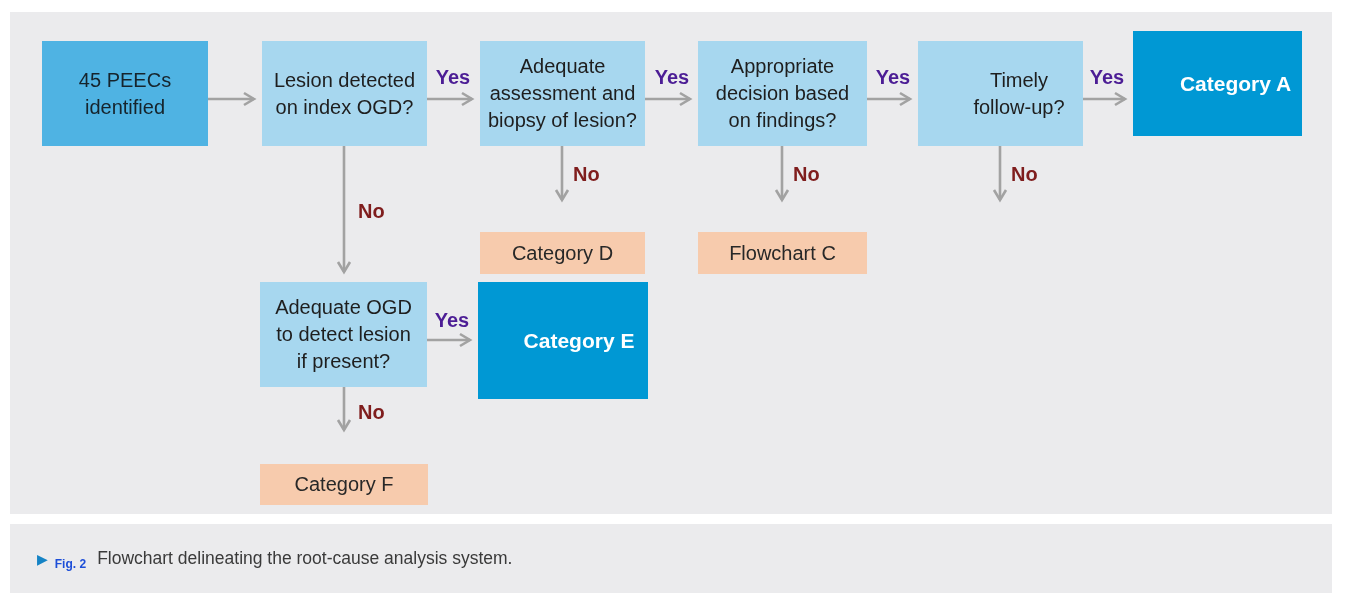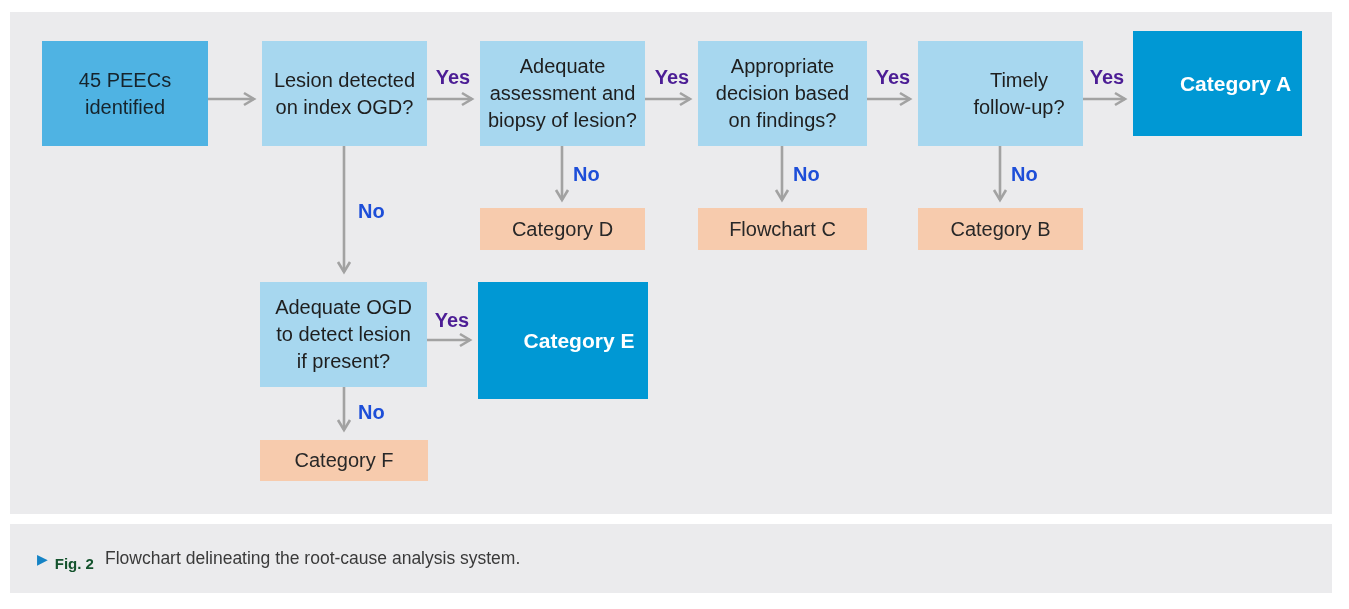--- a/index.html
+++ b/index.html
@@ -12,56 +12,56 @@
   #caption-panel { left: 10px; top: 524px; width: 1322px; height: 69px;
                    display: flex; align-items: center; padding-left: 27px; }
 
   
   .node { position: absolute; display: flex; align-items: center; justify-content: center;
           text-align: center; white-space: pre-line; font-size: 20px; line-height: 27px;
           color: #1e1e1e; }
   .node.start    { background: #4fb3e3; font-weight: normal; color: #16242c; }
   .node.question { background: #a7d7ef; }
   .node.strong   { background: #0098d4; color: #ffffff; font-weight: bold; font-size: 21px; }
-  .node.soft     { background: #f7cbad; color: #282828; }
+  .node.soft     { background: #f7cbad; color: #282828; margin-top: 24px; }
 
   #node-start      { left: 32px;   top: 29px;  width: 166px; height: 105px; }
   #node-lesion     { left: 252px;  top: 29px;  width: 165px; height: 105px; }
   #node-assessment { left: 470px;  top: 29px;  width: 165px; height: 105px; }
   #node-decision   { left: 688px;  top: 29px;  width: 169px; height: 105px; }
   #node-followup   { left: 908px;  top: 29px;  width: 165px; height: 105px; padding-left: 37px; }
   #node-cat-a      { left: 1123px; top: 19px;  width: 169px; height: 105px; padding-left: 36px; }
   #node-cat-d      { left: 470px;  top: 196px; width: 165px; height: 42px; }
   #node-cat-c      { left: 688px;  top: 196px; width: 169px; height: 42px; }
   #node-cat-b      { left: 908px;  top: 196px; width: 165px; height: 42px; }
   #node-ogd        { left: 250px;  top: 270px; width: 167px; height: 105px; }
   #node-cat-e      { left: 468px;  top: 270px; width: 170px; height: 117px; padding-left: 32px; }
   #node-cat-f      { left: 250px;  top: 428px; width: 168px; height: 41px; }
 
   
   #flow-arrows { position: absolute; left: 0; top: 0; width: 1322px; height: 502px; }
 
   
   .flow-label { position: absolute; font-weight: bold; font-size: 20px; }
   .flow-label.yes { color: #4c1d95; transform: translateX(-50%); }
-  .flow-label.no  { color: #1d4ed8; text-align: right; }
+  .flow-label.no  { color: #7f1d1d; text-align: right; }
   #yes-1 { left: 443px;  top: 54px; }
   #yes-2 { left: 662px;  top: 54px; }
   #yes-3 { left: 883px;  top: 54px; }
   #yes-4 { left: 1097px; top: 54px; }
   #yes-5 { left: 442px;  top: 297px; }
   #no-1  { left: 348px;  top: 188px; }
   #no-2  { left: 563px;  top: 151px; }
   #no-3  { left: 783px;  top: 151px; }
   #no-4  { left: 1001px; top: 151px; }
   #no-5  { left: 348px;  top: 389px; }
 
   
   .cap-marker { color: #1583c5; font-size: 14px; margin-right: 7px; line-height: 1; }
-  .cap-label  { font-weight: bold; color: #14532d; font-size: 15px; margin-right: 11px; margin-top: 10px; }
+  .cap-label  { font-weight: bold; color: #1d4ed8; font-size: 12px; margin-right: 11px; margin-top: 10px; }
   .cap-text   { color: #3a3a3a; font-size: 17.5px; }
 </style>
 </head>
 <body>
 
 <div class="page">
 
   <div class="panel" id="figure-panel">
 
     <svg id="flow-arrows" viewBox="0 0 1322 502" xmlns="http://www.w3.org/2000/svg">
@@ -101,21 +101,20 @@
 
     <div class="node question" id="node-followup">Timely
 follow-up?</div>
 
     <div class="node strong" id="node-cat-a">Category A</div>
 
     <div class="node soft" id="node-cat-d">Category D</div>
 
     <div class="node soft" id="node-cat-c">Flowchart C</div>
 
-    <div class="node soft" id="node-cat-b">Category B</div>
 
     <div class="node question" id="node-ogd">Adequate OGD
 to detect lesion
 if present?</div>
 
     <div class="node strong" id="node-cat-e">Category E</div>
 
     <div class="node soft" id="node-cat-f">Category F</div>
 
     <div class="flow-label yes" id="yes-1">Yes</div>

